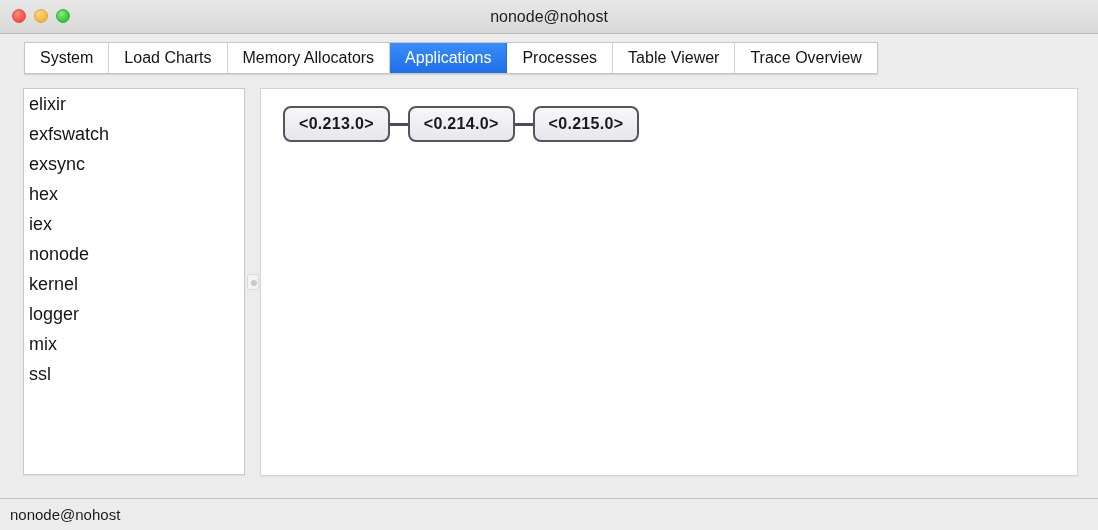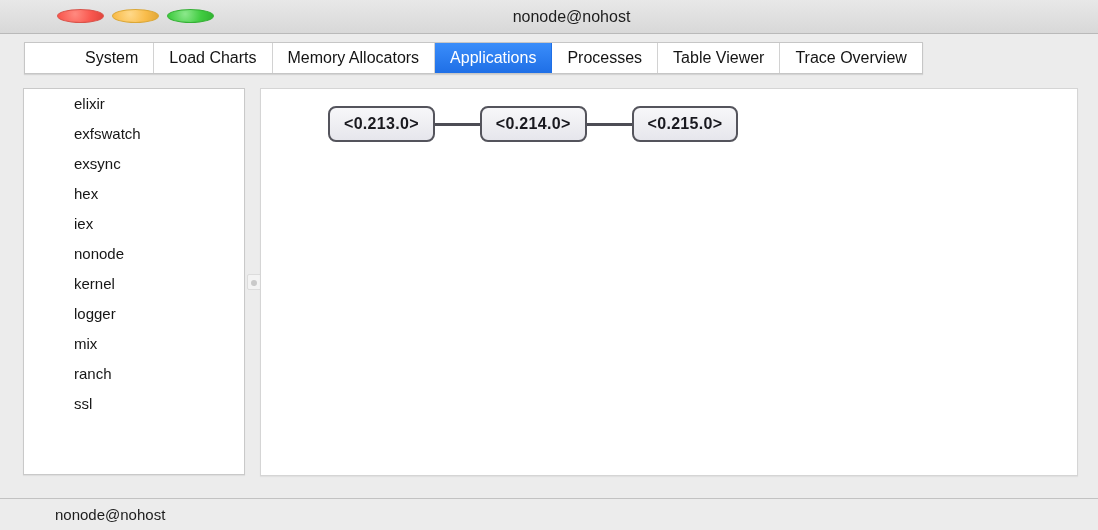--- a/index.html
+++ b/index.html
@@ -1,15 +1,15 @@
 <!DOCTYPE html>
 <html><head>
 <meta charset="utf-8">
 <style>
-  * { box-sizing: border-box; padding-left: 45px; }
+  * { box-sizing: border-box; }
   html, body {
     margin: 0; padding: 0;
     width: 1098px; height: 530px;
     overflow: hidden;
     font-family: "Liberation Sans", sans-serif;
     background: #ececec;
   }
 
   #window {
     position: relative;
@@ -94,21 +94,21 @@
     width: 222px; height: 387px;
     background: #ffffff;
     border: 1px solid #c9c9c9;
     box-shadow: 0 1px 1px rgba(0,0,0,0.06);
     overflow: hidden;
   }
   .list-item {
     height: 30px;
     line-height: 30px;
     padding-left: 5px;
-    font-size: 15px;
+    font-size: 18px;
     color: #161616;
     white-space: nowrap;
     cursor: default;
   }
   .list-item.selected {
     background: #1a44d6;
     color: #ffffff;
   }
 
   
@@ -221,21 +221,20 @@
   <div id="sidebar">
     <div class="list-item">elixir</div>
     <div class="list-item">exfswatch</div>
     <div class="list-item">exsync</div>
     <div class="list-item">hex</div>
     <div class="list-item">iex</div>
     <div class="list-item">nonode</div>
     <div class="list-item">kernel</div>
     <div class="list-item">logger</div>
     <div class="list-item">mix</div>
-    <div class="list-item">ranch</div>
     <div class="list-item">ssl</div>
   </div>
 
   <div id="splitter">
     <div id="splitter-grip"></div>
   </div>
 
   <div id="canvas-panel">
     <div id="process-graph">
       <div class="pid-node">&lt;0.213.0&gt;</div>

